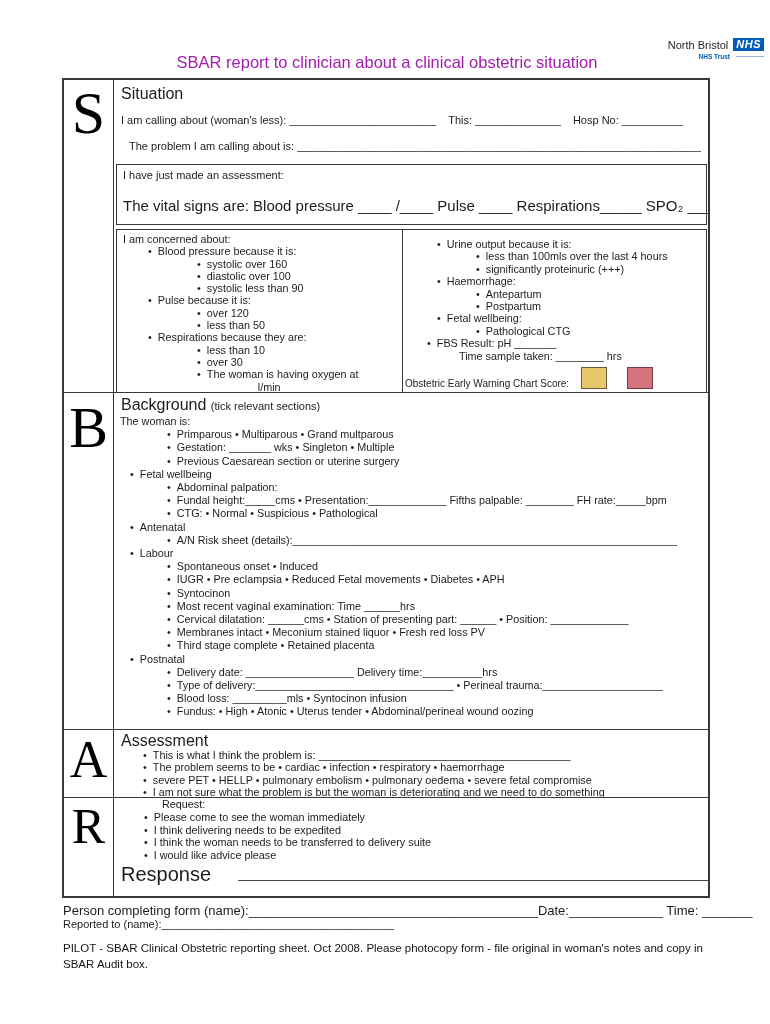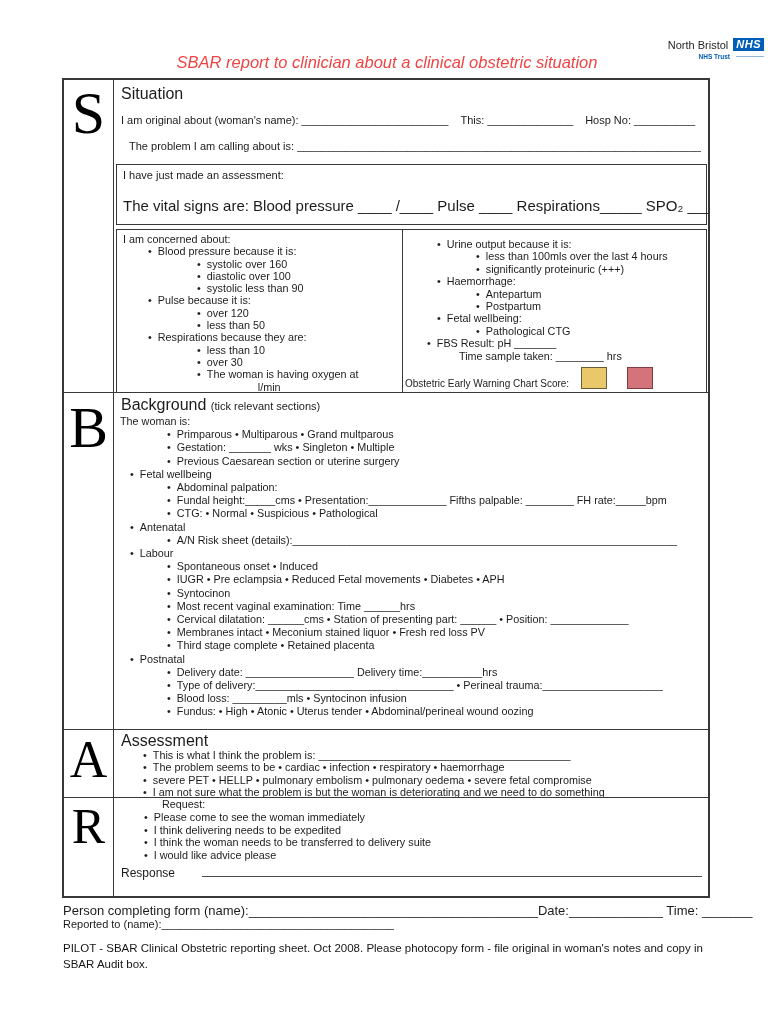--- a/index.html
+++ b/index.html
@@ -10,21 +10,21 @@
   .logo{position:absolute;top:38px;left:652px;width:112px;}
   .logo-row{display:flex;align-items:center;justify-content:flex-end;gap:5px;}
   .logo-org{font-size:11px;color:#231f20;white-space:nowrap;}
   .nhs-box{background:#005EB8;color:#fff;font-style:italic;font-weight:bold;
            font-size:11px;padding:0 3px 1px 3px;letter-spacing:.5px;}
   .logo-sub{display:flex;align-items:center;justify-content:flex-end;gap:6px;margin-top:2px;}
   .logo-trust{font-size:6.5px;color:#005EB8;font-weight:bold;white-space:nowrap;}
   .logo-line{width:28px;height:1px;background:#8fb9e2;}
 
   .title{position:absolute;top:53px;left:62px;width:650px;text-align:center;
-         font-size:16.5px;color:#ef4444;font-style:italic;}
+         font-size:16.5px;color:#a21caf;}
 
   
   .form{position:absolute;top:78px;left:62px;width:648px;height:820px;
         border:2px solid #383838;box-sizing:border-box;}
   .row{position:absolute;left:0;right:0;display:flex;box-sizing:border-box;}
   .row-s{top:0;height:312px;}
   .row-b{top:312px;height:337px;border-top:1.5px solid #383838;}
   .row-a{top:649px;height:68px;border-top:1.5px solid #383838;}
   .row-r{top:717px;height:99px;border-top:1.5px solid #383838;}
   .letter-cell{flex:0 0 50px;width:50px;border-right:1.5px solid #383838;
@@ -81,21 +81,21 @@
   .bg .ind2{padding-left:53px;}
 
   .assess .sec-head{padding-top:2px;line-height:17px;}
   .assess .li{line-height:12.4px;}
   .assess .ind1{padding-left:29px;}
 
   .rec .sec-head{padding-top:2px;line-height:17px;}
   .rec .li{line-height:12.8px;}
   .rec .ind1{padding-left:30px;}
   .rec .ind2{padding-left:48px;}
-  .response{display:flex;align-items:baseline;font-size:12px;
+  .response{display:flex;align-items:baseline;font-size:20px;
             padding-left:7px;margin-top:1px;gap:17px;}
   .fill-line{flex:0 0 auto;display:inline-block;width:500px;height:13px;
              border-bottom:1.5px solid #4a4a4a;margin-left:10px;}
 
   
   .footer1{position:absolute;top:903px;left:63px;width:660px;font-size:13px;white-space:nowrap;}
   .footer2{position:absolute;top:918px;left:63px;width:660px;font-size:11px;white-space:nowrap;}
   .pilot{position:absolute;top:941px;left:63px;width:646px;font-size:11.5px;line-height:15.5px;color:#161616;}
 </style>
 </head>
@@ -116,21 +116,21 @@
 
   <div class="title">SBAR report to clinician about a clinical obstetric situation</div>
 
   <div class="form">
 
     <div class="row row-s">
       <div class="letter-cell letter-s">S</div>
       <div class="content">
         <div class="sec-head">Situation</div>
         <div class="s-line1">
-          <span>I am original about (woman's name): ________________________</span>
+          <span>I am calling about (woman's less): ________________________</span>
           <span class="gap-l">This: ______________</span>
           <span class="gap-l">Hosp No: __________</span>
         </div>
         <div class="s-line2">The problem I am calling about is: __________________________________________________________________</div>
 
         <div class="sub-box">
           <div class="assess-intro">I have just made an assessment:</div>
           <div class="vitals">The vital signs are: Blood pressure ____ /____ Pulse ____ Respirations_____ SPO₂ _____% Temperature_____⁰C</div>
         </div>
 

